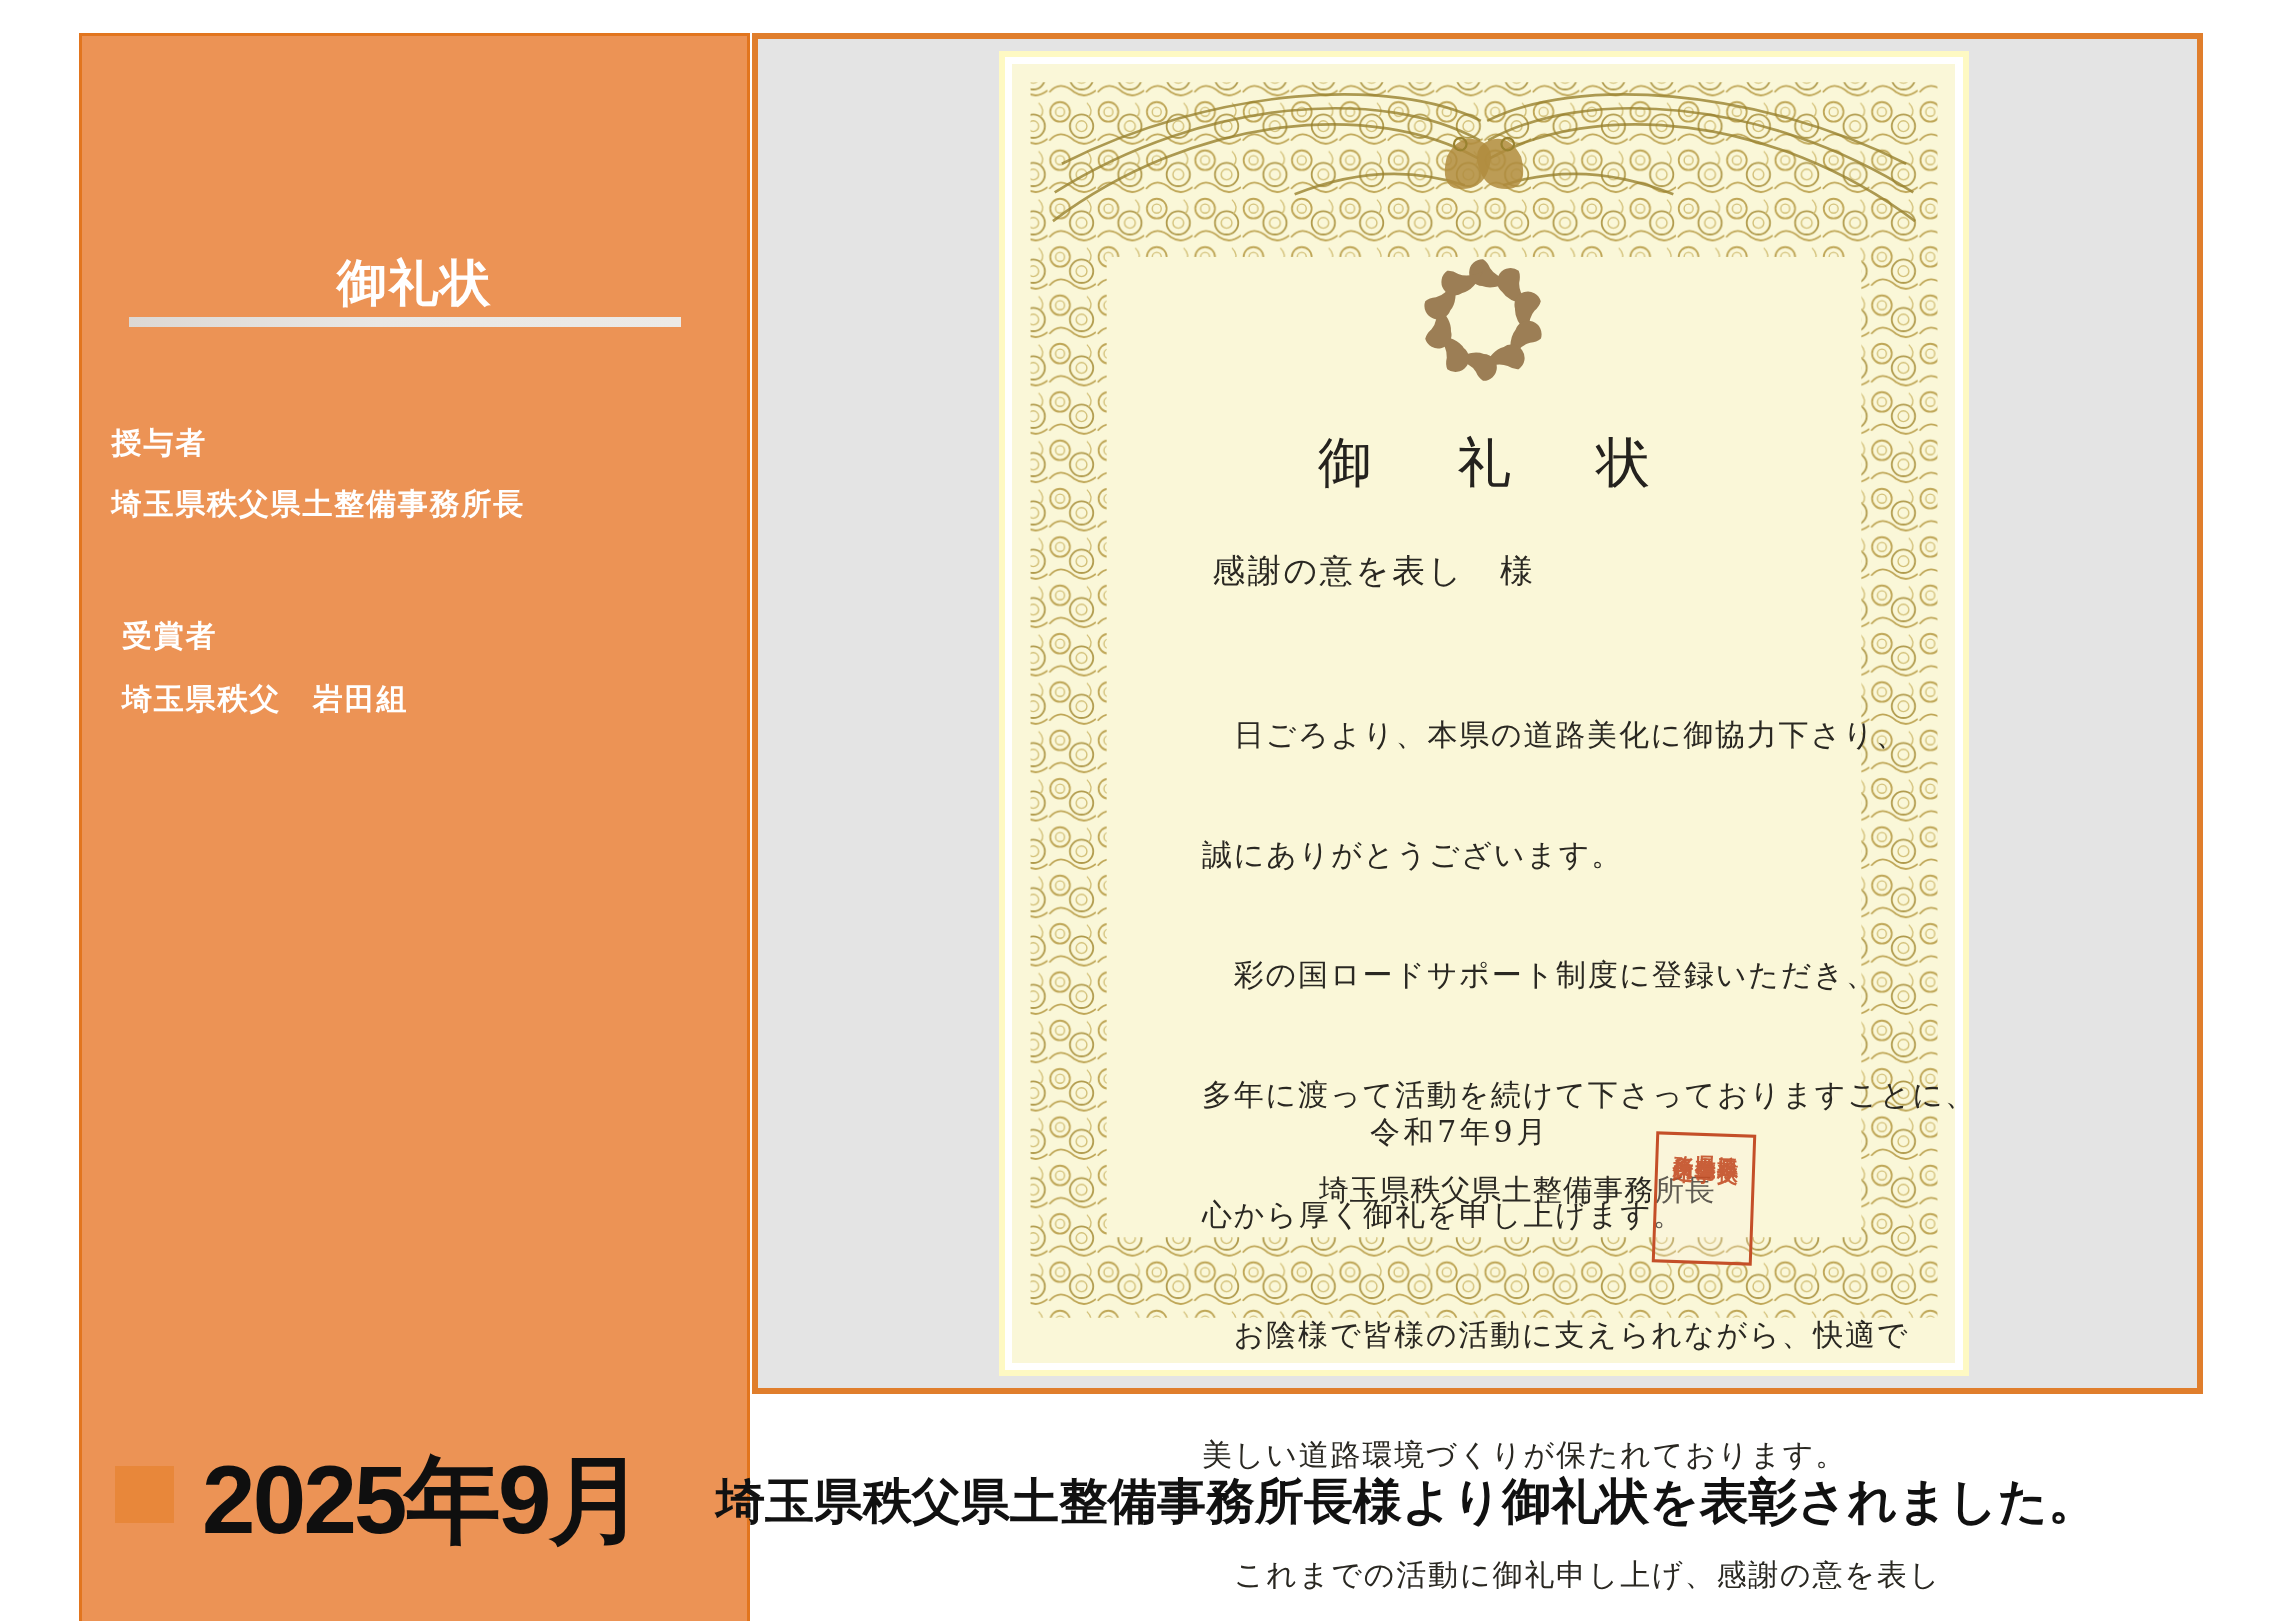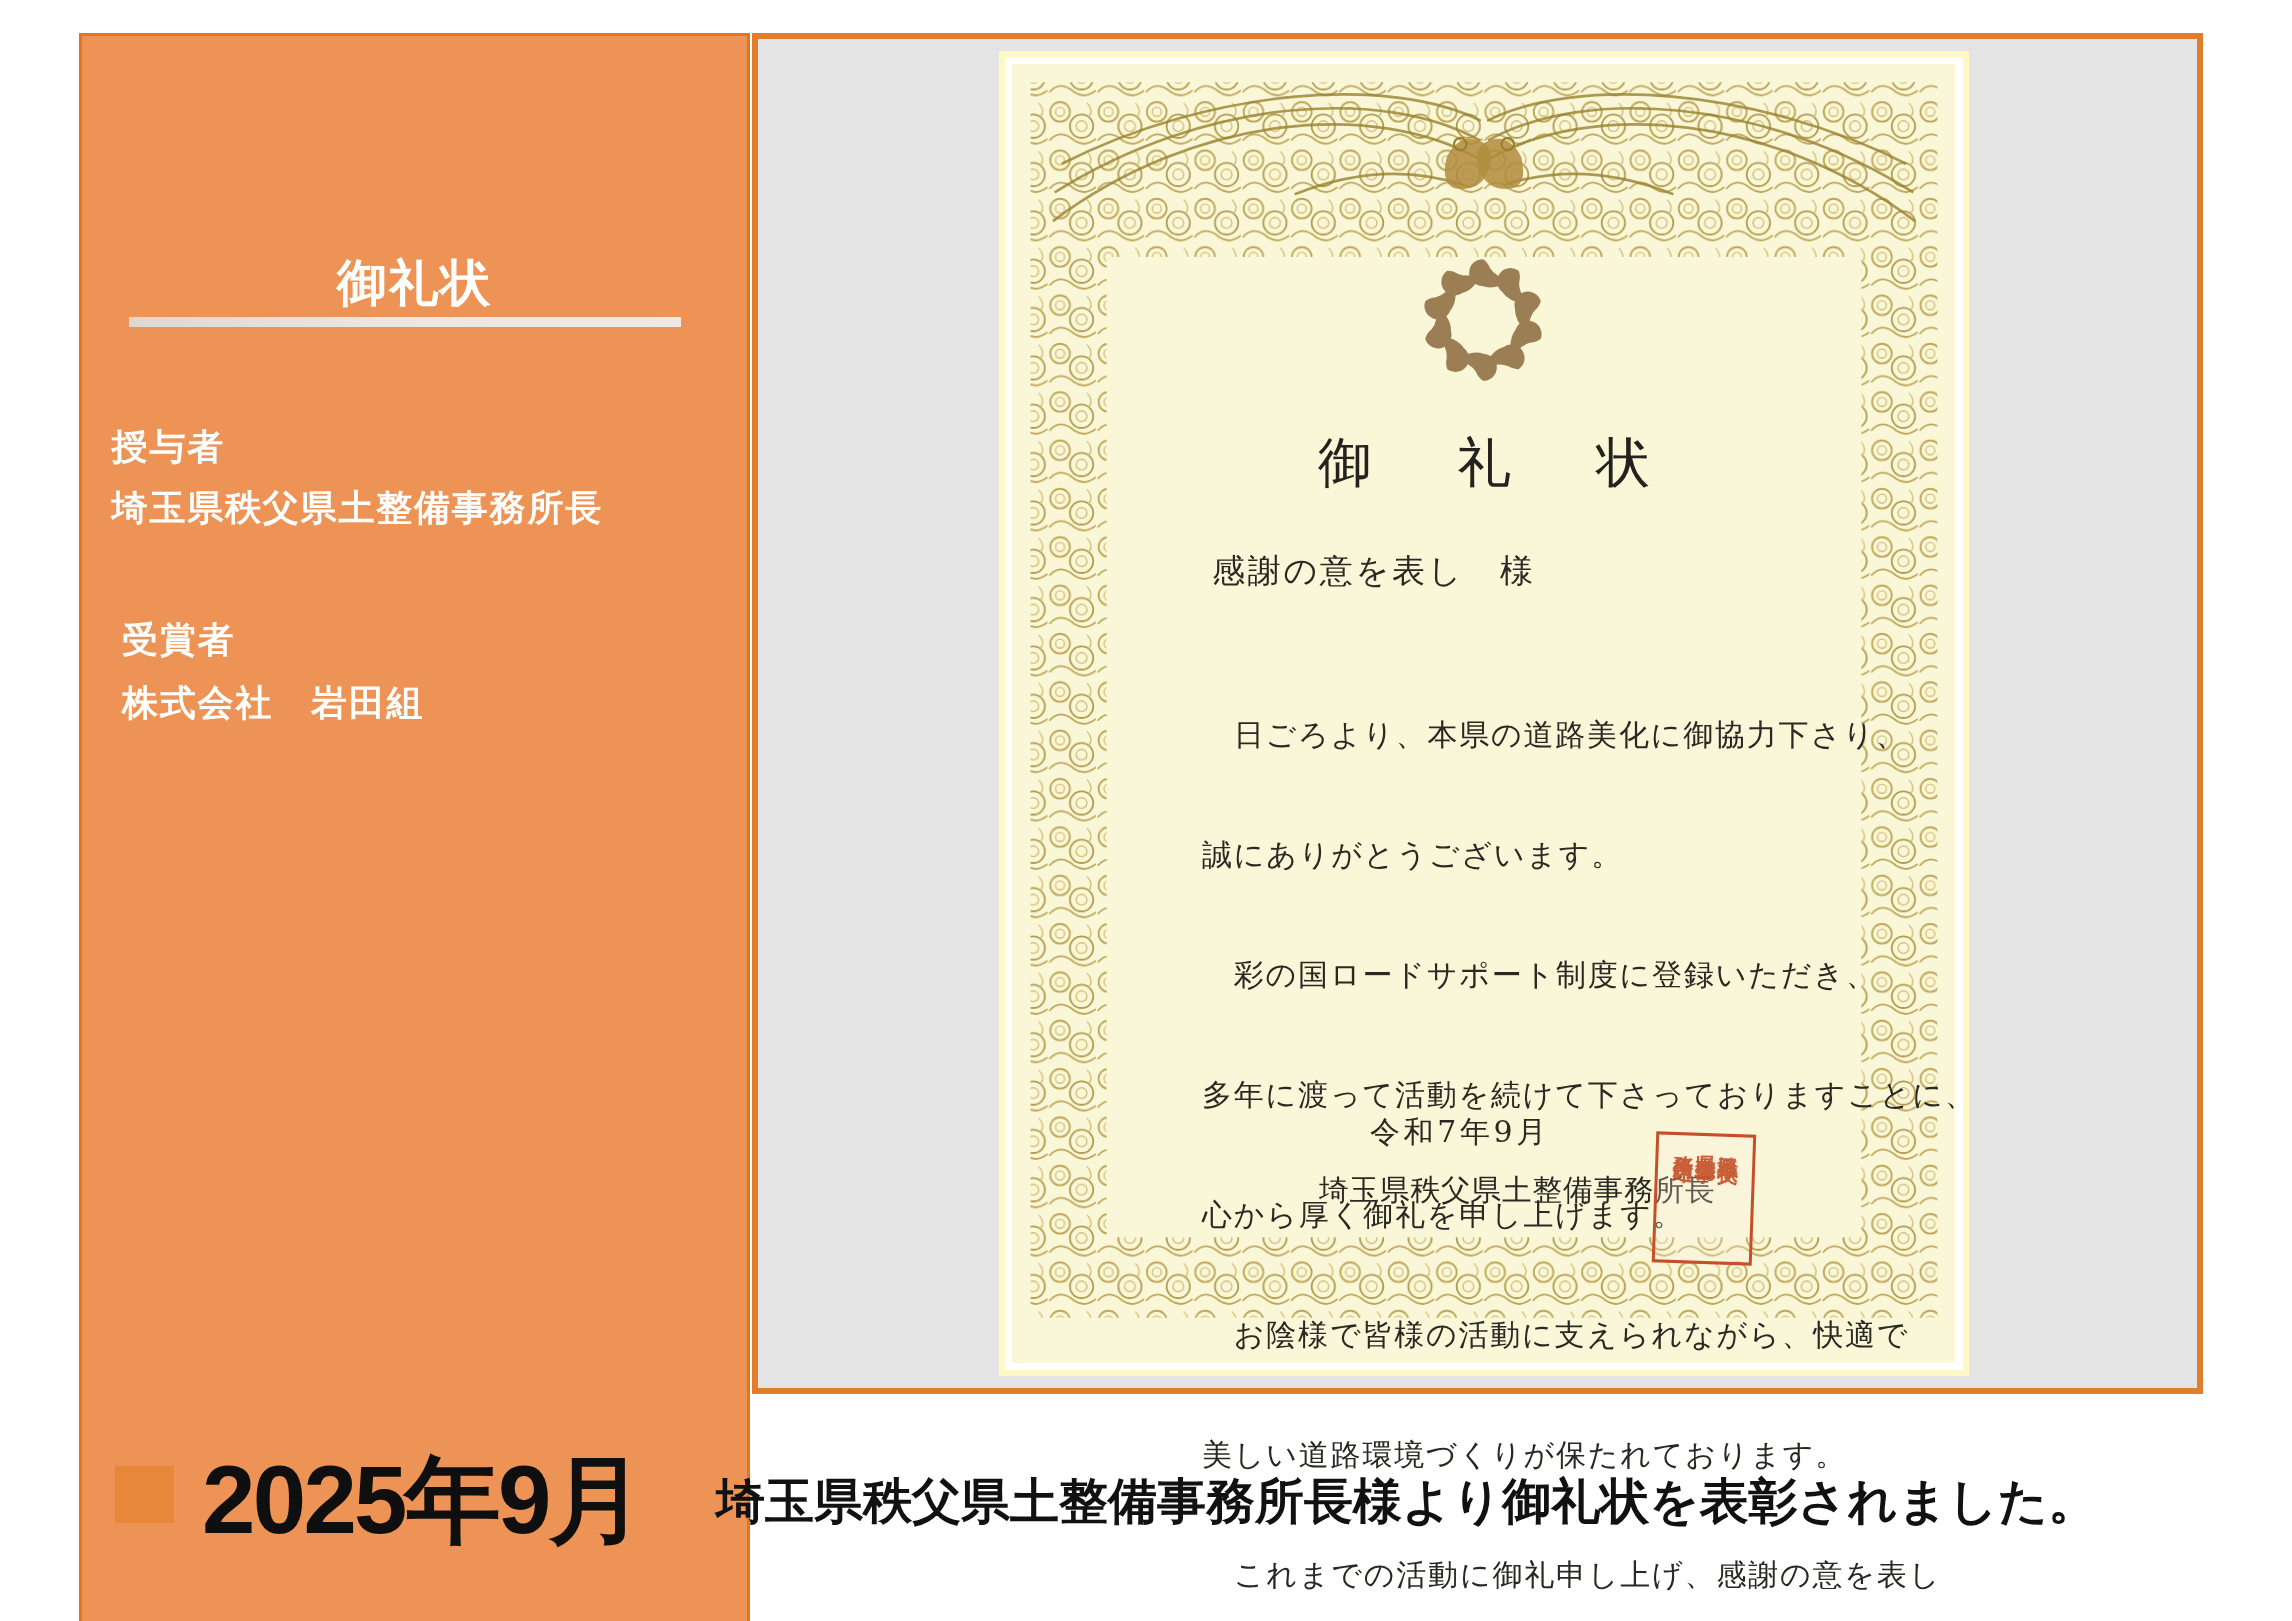--- a/index.html
+++ b/index.html
@@ -13,21 +13,21 @@
     background:#EC9355;border:3.6px solid #E2751E;box-sizing:border-box;
   }
   .side-title{
     position:absolute;left:0;top:214px;width:100%;text-align:center;
     color:#ffffff;font-size:50px;font-weight:bold;letter-spacing:1.8px;
   }
   .side-underline{
     position:absolute;left:47px;top:281px;width:552px;height:9.9px;
     background:linear-gradient(90deg,#DCD8D4 0%,#E9E7E4 45%,#ECEAE7 100%);
   }
-  .side-label{position:absolute;color:#ffffff;font-weight:bold;font-size:36px;letter-spacing:1.8px;}
+  .side-label{position:absolute;color:#ffffff;font-weight:bold;font-size:30px;letter-spacing:1.8px;}
   .lbl-awarder{left:29.6px;top:387px;}
   .lbl-awarder-name{left:29.6px;top:448px;}
   .lbl-recipient{left:40px;top:580px;}
   .lbl-recipient-name{left:40px;top:643px;}
   
   .gray-box{
     position:absolute;left:752px;top:33px;width:1451px;height:1361px;
     background:#E4E4E4;border:6.3px solid #E07E2C;box-sizing:border-box;
   }
   
@@ -90,21 +90,21 @@
 </style>
 </head>
 <body>
 
 <div class="side-panel">
   <div class="side-title">御礼状</div>
   <div class="side-underline"></div>
   <div class="side-label lbl-awarder">授与者</div>
   <div class="side-label lbl-awarder-name">埼玉県秩父県土整備事務所長</div>
   <div class="side-label lbl-recipient">受賞者</div>
-  <div class="side-label lbl-recipient-name">株式会社　岩田組</div>
+  <div class="side-label lbl-recipient-name">埼玉県秩父　岩田組</div>
 </div>
 
 <div class="gray-box"></div>
 
 <div class="certificate">
   <div class="cert-white"></div>
   <div class="cert-paper"></div>
 
   <svg class="cert-frame-svg" viewBox="0 0 1083 1480">
     <defs>

